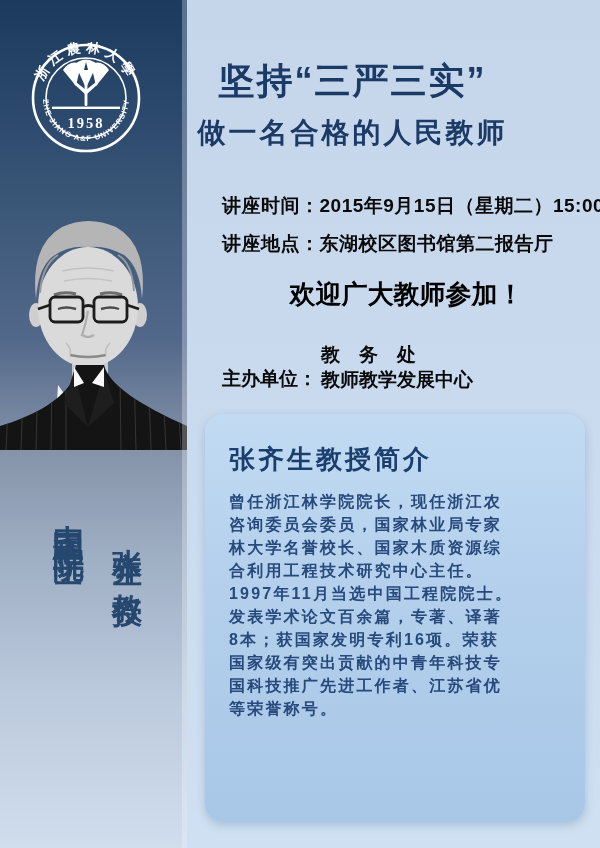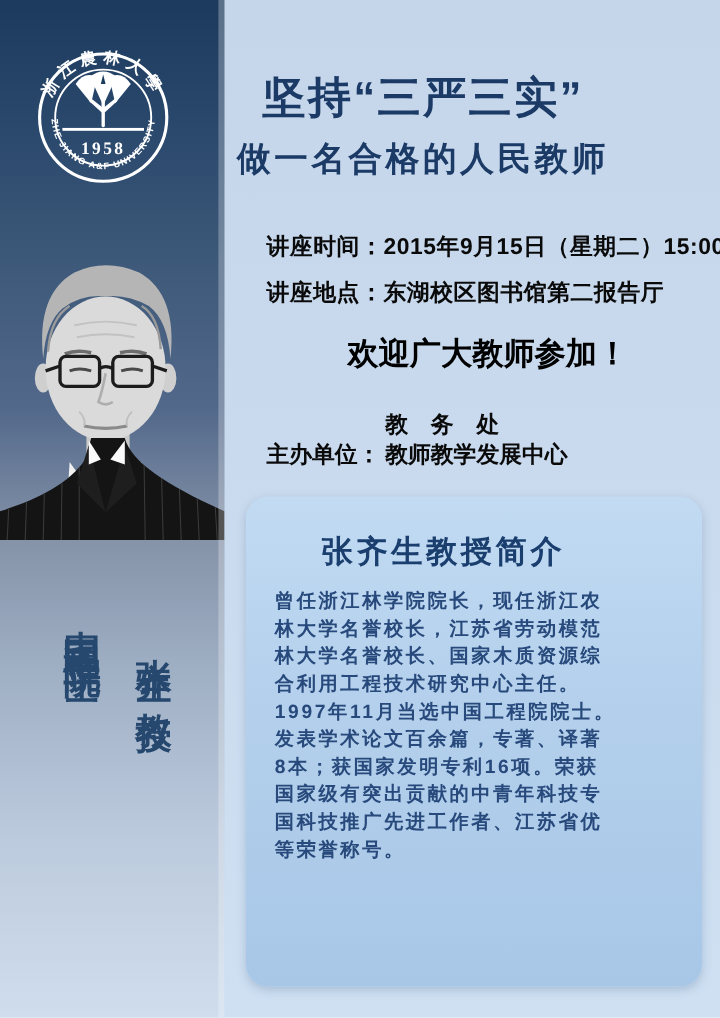--- a/index.html
+++ b/index.html
@@ -59,21 +59,20 @@
   .bio-box{
     position:absolute;left:205px;top:414px;width:380px;height:408px;
     border-radius:18px;
     background:linear-gradient(180deg,#c2dbf3 0%,#b4d0ec 40%,#a8c7e7 100%);
     box-shadow:0 3px 8px rgba(60,90,130,0.25);
     padding:28px 0 0 24px;
   }
   .bio-heading{
     color:#1a3e6e;font-size:26px;font-weight:bold;letter-spacing:3px;
     white-space:nowrap;
-    margin-left:39px;
   }
   .bio-body{margin-top:13px;}
   .bio-line{
     color:#27497b;font-size:16px;font-weight:bold;line-height:23px;
     letter-spacing:2.2px;white-space:nowrap;
   }
 </style>
 </head>
 <body>
 
@@ -181,21 +180,21 @@
     <div class="org-units">
       <div>教　务　处</div>
       <div>教师教学发展中心</div>
     </div>
   </div>
 
   <div class="bio-box">
     <div class="bio-heading">张齐生教授简介</div>
     <div class="bio-body">
       <div class="bio-line">曾任浙江林学院院长，现任浙江农</div>
-      <div class="bio-line">林大学名誉校长，江苏省劳动模范</div>
+      <div class="bio-line">咨询委员会委员，国家林业局专家</div>
       <div class="bio-line">林大学名誉校长、国家木质资源综</div>
       <div class="bio-line">合利用工程技术研究中心主任。</div>
       <div class="bio-line">1997年11月当选中国工程院院士。</div>
       <div class="bio-line">发表学术论文百余篇，专著、译著</div>
       <div class="bio-line">8本；获国家发明专利16项。荣获</div>
       <div class="bio-line">国家级有突出贡献的中青年科技专</div>
       <div class="bio-line">国科技推广先进工作者、江苏省优</div>
       <div class="bio-line">等荣誉称号。</div>
     </div>
   </div>

